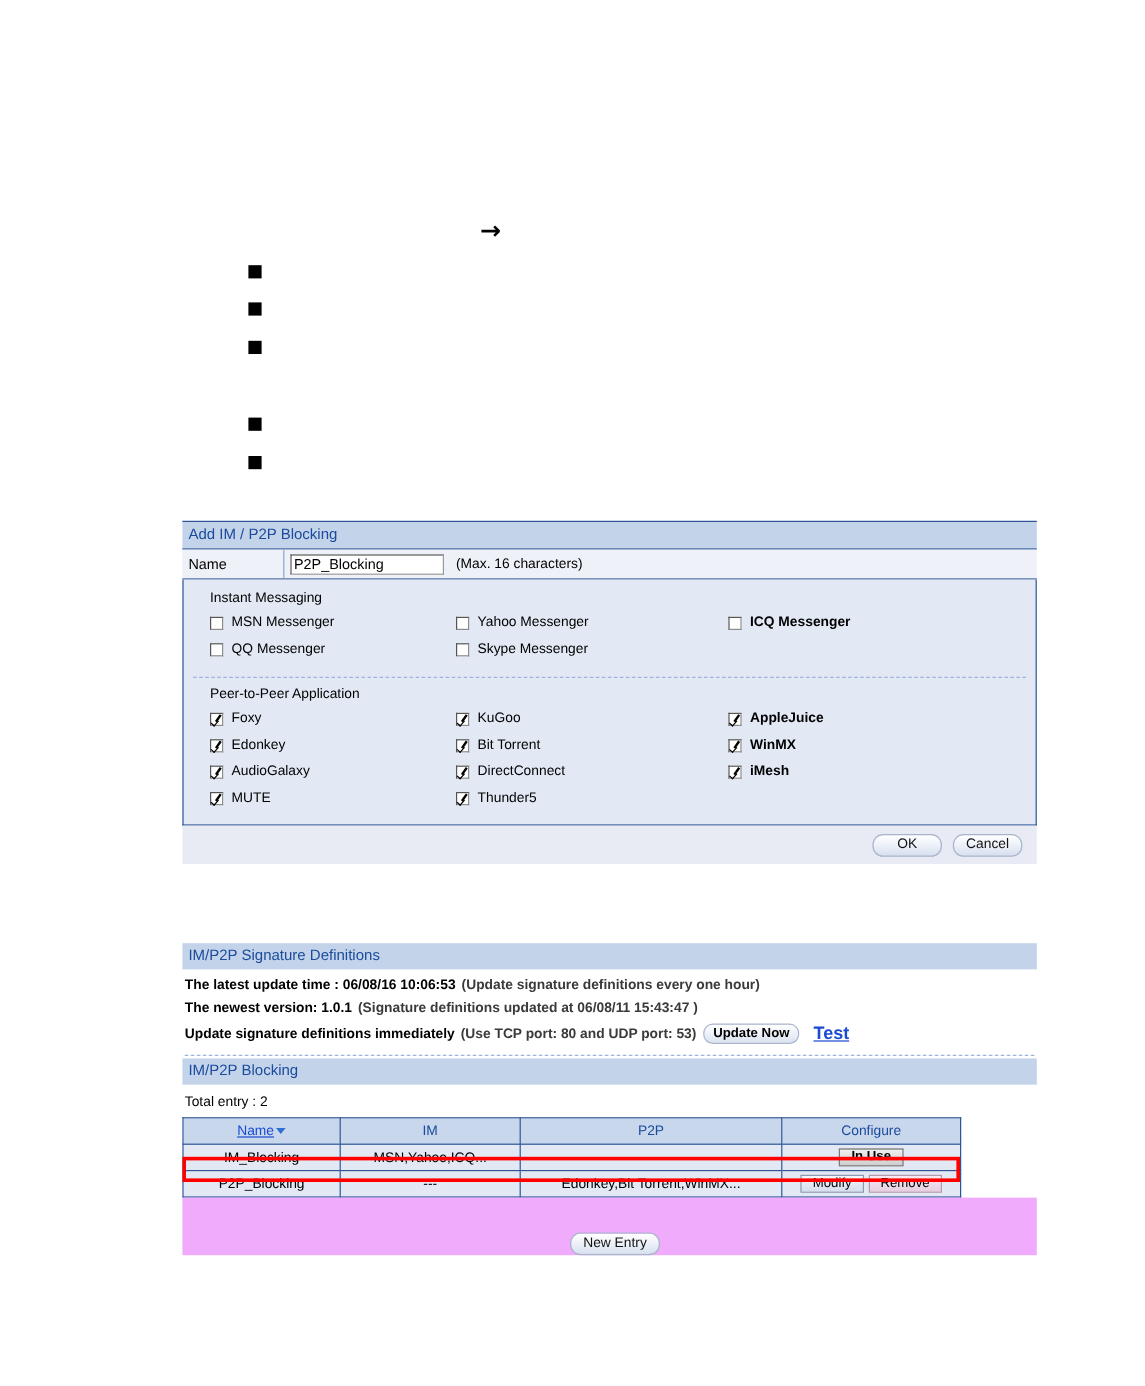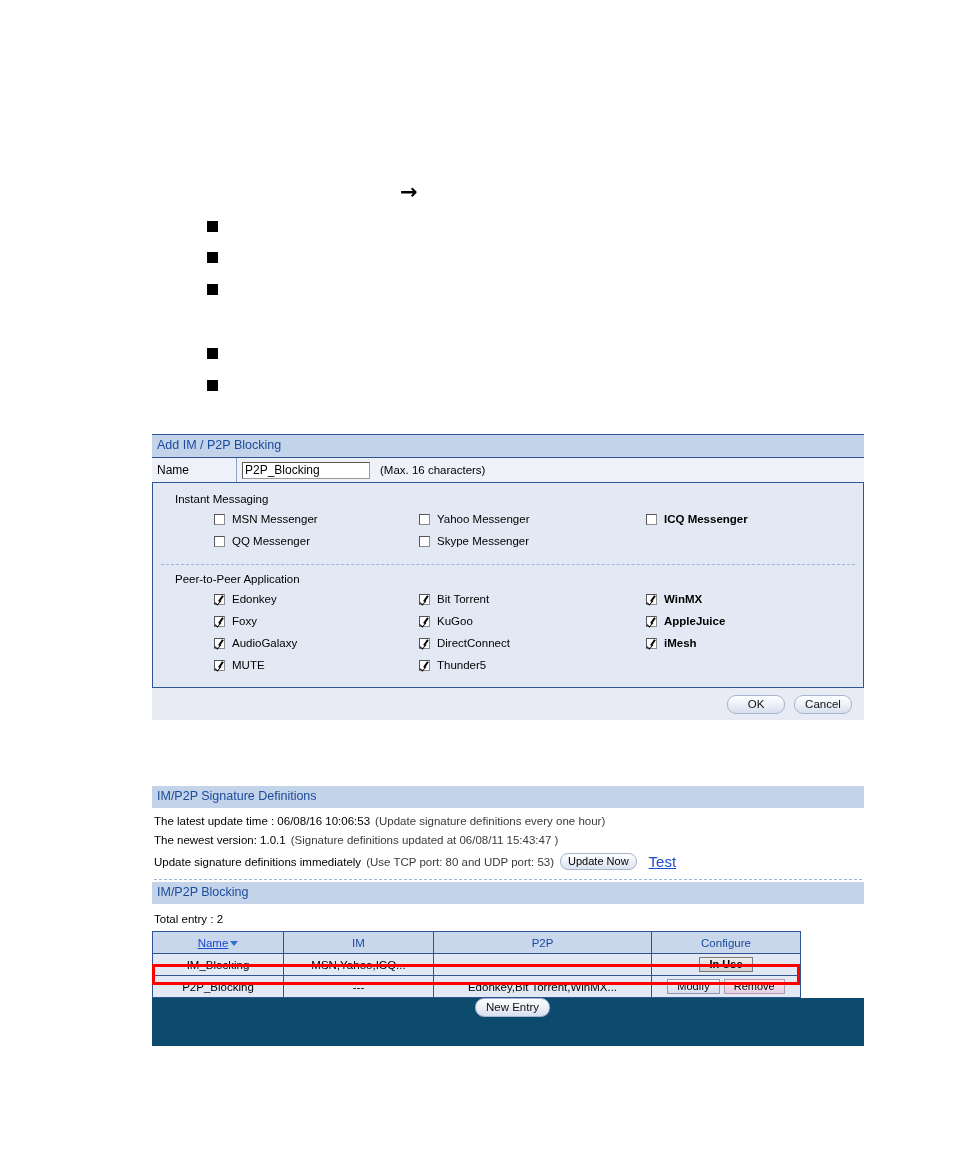--- a/index.html
+++ b/index.html
@@ -85,21 +85,21 @@
     border-bottom: 1px solid #2f5597;
     padding: 8px 0 6px 0;
     box-sizing: border-box;
   }
   .group-title {
     padding-left: 22px;
     font-size: 11.5px;
     margin-bottom: 8px;
     margin-top: 2px;
   }
-  .cb-grid { position: relative; padding-left: 39px; }
+  .cb-grid { position: relative; }
   .cb-row { position: relative; height: 22px; }
   .cb-item {
     position: absolute;
     display: flex;
     align-items: center;
     font-size: 11.5px;
     white-space: nowrap;
   }
   .cb-item.c1 { left: 22px; }
   .cb-item.c2 { left: 227px; }
@@ -161,20 +161,21 @@
     margin-left: 9px;
     cursor: pointer;
     box-sizing: border-box;
   }
 
   
   #sig-panel { top: 786px; }
   .sig-body {
     background: #ffffff;
     padding: 4px 0 2px 0;
+    font-weight: bold;
   }
   .sig-line {
     font-size: 11.5px;
     padding: 3px 0 4px 2px;
     display: flex;
     align-items: center;
     flex-wrap: nowrap;
   }
   .sig-strong { color: #000; }
   .sig-dim { color: #3a3a3a; margin-left: 5px; }
@@ -252,24 +253,24 @@
     left: 152px;
     top: 964px;
     width: 648px;
     height: 21px;
     border: 3px solid #ff0000;
     box-sizing: border-box;
     pointer-events: none;
   }
 
   .block-footer {
-    background: #0c4a6e;
+    background: #f0abfc;
     height: 48px;
     display: flex;
-    align-items: flex-start;
+    align-items: flex-end;
     justify-content: center;
     box-sizing: border-box;
   }
 </style>
 </head>
 <body>
 
 <div id="doc-markers">
   <div class="arrow-glyph">→</div>
   <div class="sq-bullet" style="top:221px"></div>
@@ -322,43 +323,43 @@
     </div>
 
     <div class="dashed-sep"></div>
 
     <div class="group-title">Peer-to-Peer Application</div>
 
     <div class="cb-grid">
       <div class="cb-row">
         <label class="cb-item c1">
           <span class="checkbox checked"></span>
+          <span>Foxy</span>
+        </label>
+        <label class="cb-item c2">
+          <span class="checkbox checked"></span>
+          <span>KuGoo</span>
+        </label>
+        <label class="cb-item c3">
+          <span class="checkbox checked"></span>
+          <span>AppleJuice</span>
+        </label>
+      </div>
+      <div class="cb-row">
+        <label class="cb-item c1">
+          <span class="checkbox checked"></span>
           <span>Edonkey</span>
         </label>
         <label class="cb-item c2">
           <span class="checkbox checked"></span>
           <span>Bit Torrent</span>
         </label>
         <label class="cb-item c3">
           <span class="checkbox checked"></span>
           <span>WinMX</span>
-        </label>
-      </div>
-      <div class="cb-row">
-        <label class="cb-item c1">
-          <span class="checkbox checked"></span>
-          <span>Foxy</span>
-        </label>
-        <label class="cb-item c2">
-          <span class="checkbox checked"></span>
-          <span>KuGoo</span>
-        </label>
-        <label class="cb-item c3">
-          <span class="checkbox checked"></span>
-          <span>AppleJuice</span>
         </label>
       </div>
       <div class="cb-row">
         <label class="cb-item c1">
           <span class="checkbox checked"></span>
           <span>AudioGalaxy</span>
         </label>
         <label class="cb-item c2">
           <span class="checkbox checked"></span>
           <span>DirectConnect</span>

